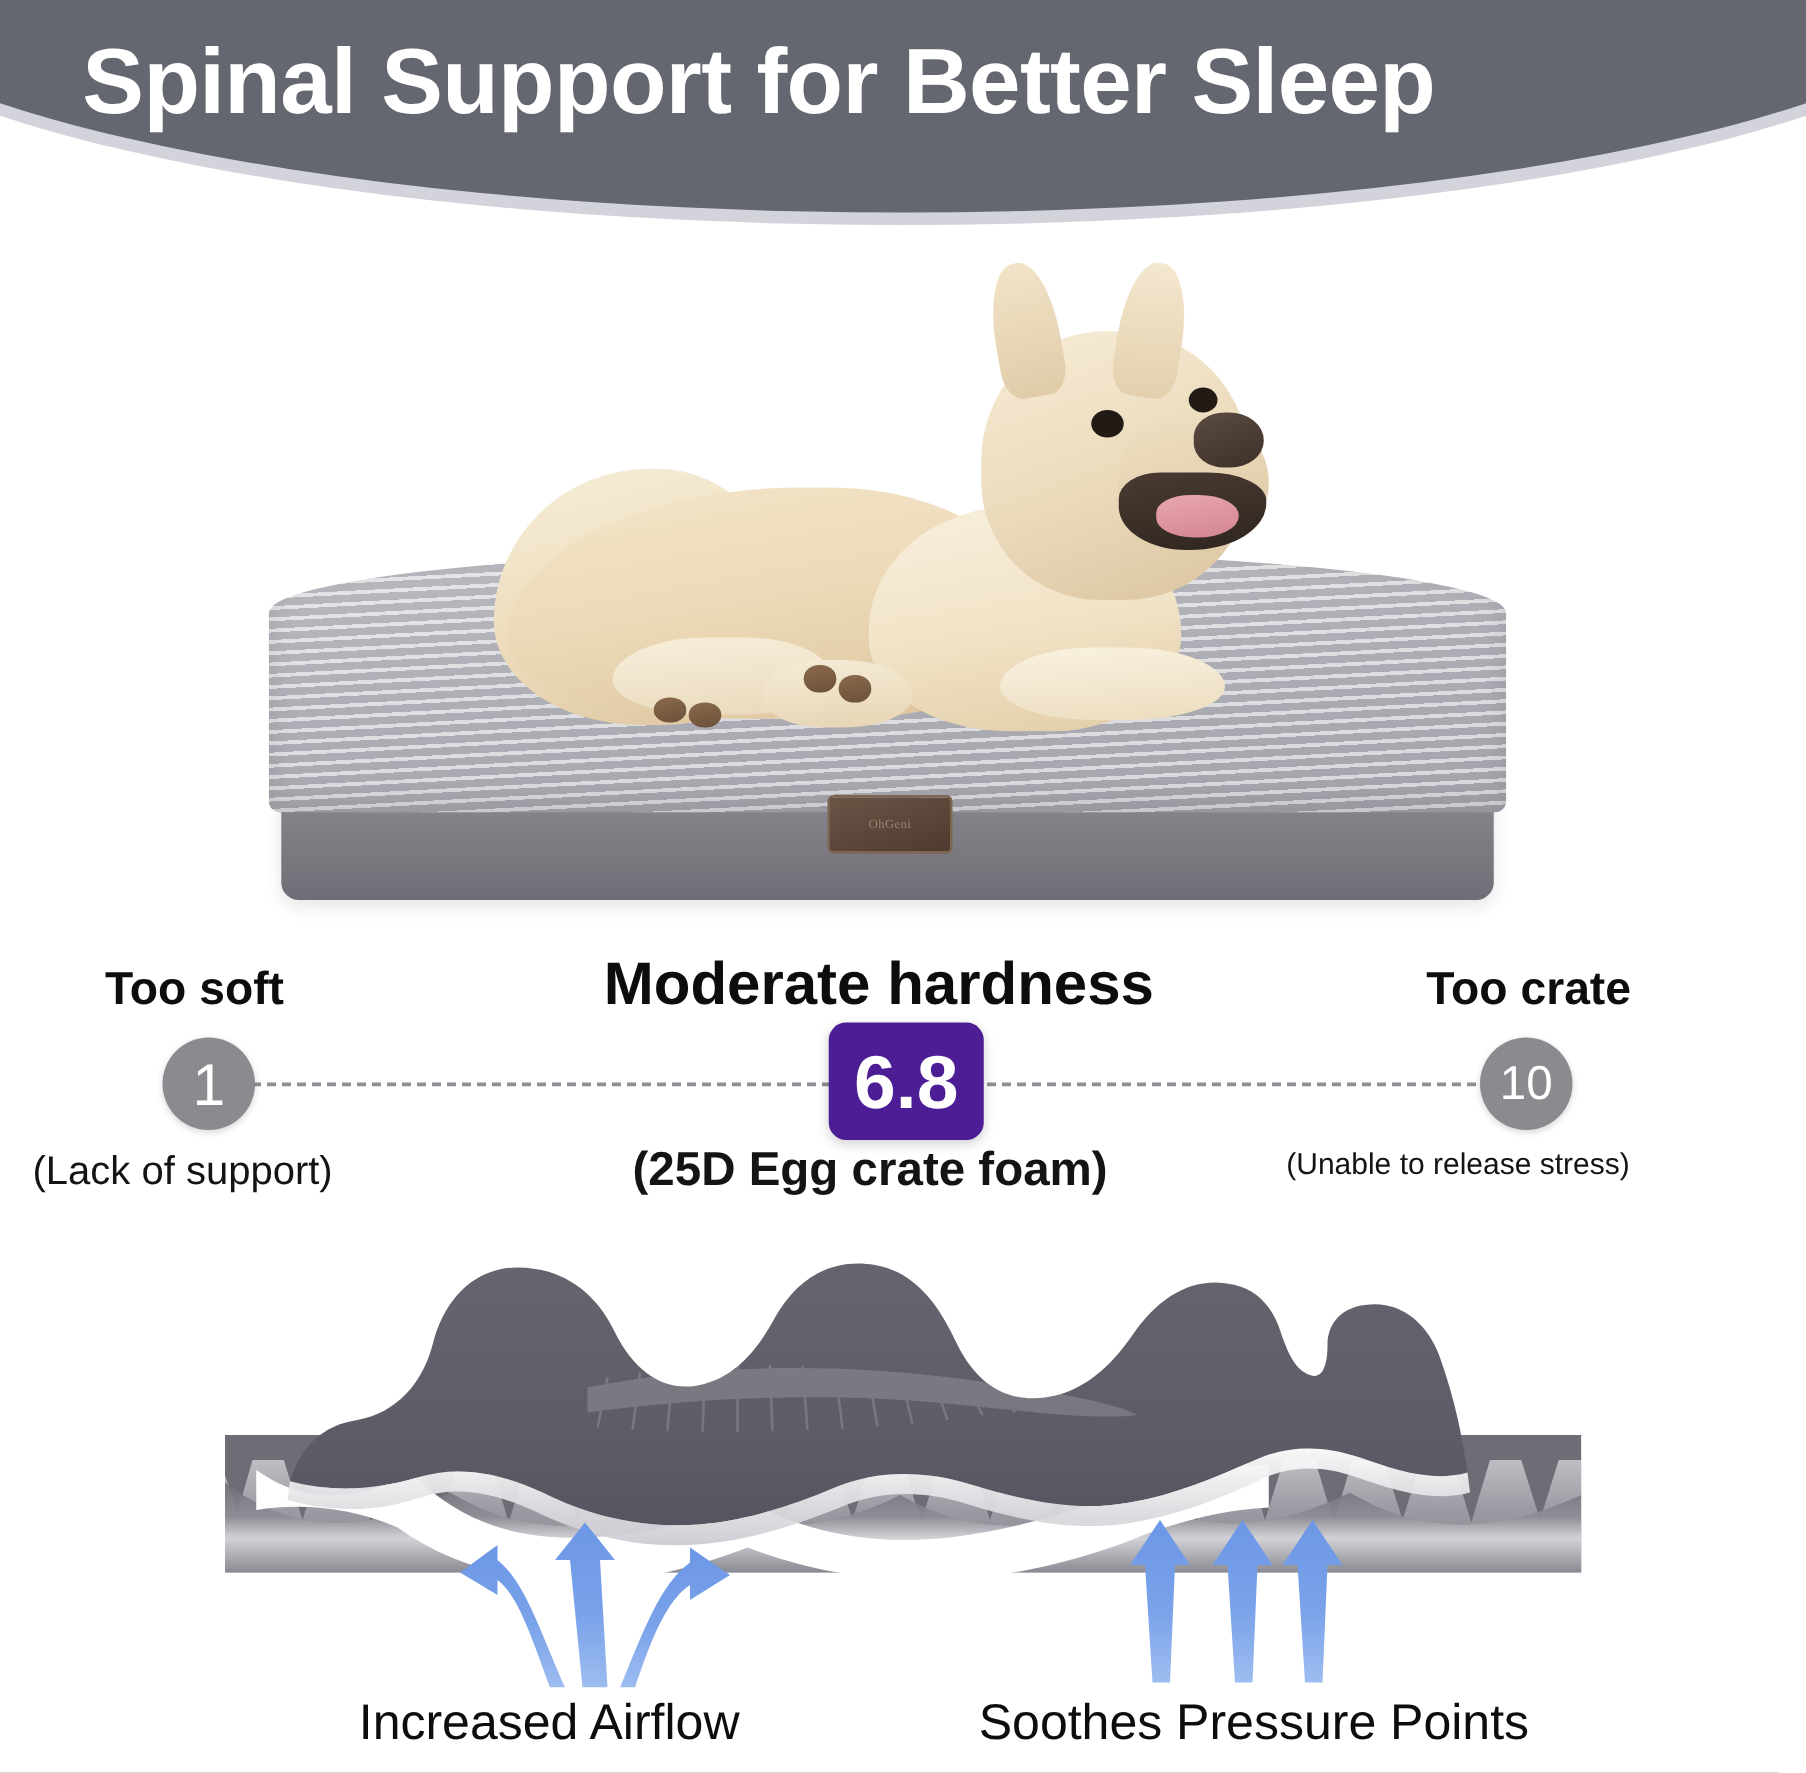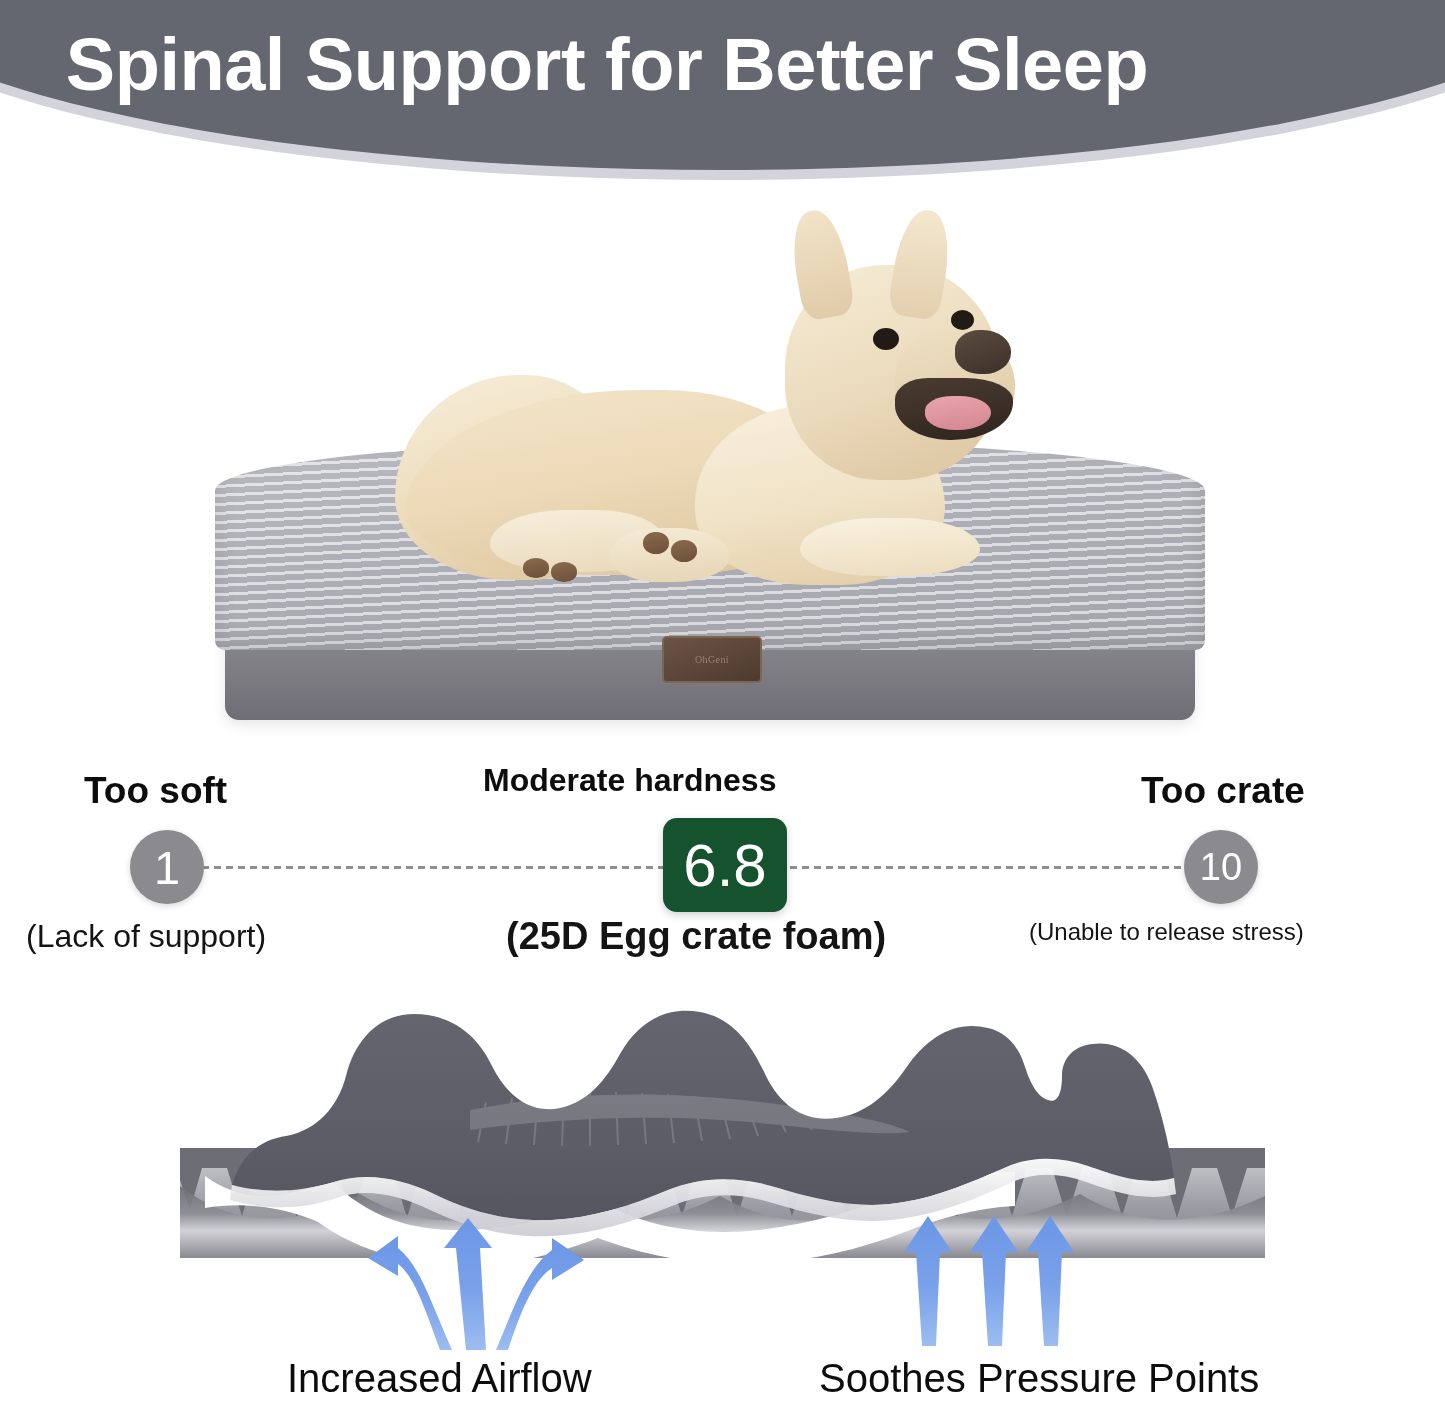--- a/index.html
+++ b/index.html
@@ -249,21 +249,21 @@
     height: 210px;
   }
   .scale-label {
     position: absolute;
     font-weight: bold;
     color: #0d0d0d;
     white-space: nowrap;
     line-height: 1;
   }
   .label-soft   { left: 84px;  top: 10px; font-size: 37px; }
-  .label-mid    { left: 483px; top: 2px;  font-size: 32px; }
+  .label-mid    { left: 483px; top: 2px;  font-size: 48px; }
   .label-hard   { left: 1141px;top: 10px; font-size: 37px; }
 
   .scale-line {
     position: absolute;
     left: 178px;
     top: 104px;
     width: 1070px;
     height: 3px;
     background-image: repeating-linear-gradient(90deg,
       #8e8e94 0px, #8e8e94 7px, rgba(255,255,255,0) 7px, rgba(255,255,255,0) 12px);
@@ -286,28 +286,28 @@
   }
   .dot-10 {
     left: 1184px; top: 68px;
     width: 74px; height: 74px;
     font-size: 38px;
   }
   .scale-badge {
     position: absolute;
     left: 663px; top: 56px;
     width: 124px; height: 94px;
-    background: #14532d;
+    background: #4c1d95;
     border-radius: 14px;
     display: flex;
     align-items: center;
     justify-content: center;
     color: #ffffff;
     font-size: 60px;
-    font-weight: normal;
+    font-weight: bold;
     box-shadow: 0 3px 9px rgba(0,0,0,0.18);
   }
   .scale-sub {
     position: absolute;
     color: #141414;
     white-space: nowrap;
     line-height: 1;
   }
   .sub-soft {
     left: 26px; top: 158px;
@@ -333,21 +333,21 @@
   .diagram svg { display: block; }
   .diagram-caption {
     position: absolute;
     color: #0d0d0d;
     font-size: 40px;
     font-weight: normal;
     white-space: nowrap;
     line-height: 1;
   }
   .cap-airflow  { left: 287px; top: 378px; }
-  .cap-pressure { left: 783px; top: 378px; margin-left: 36px; }
+  .cap-pressure { left: 783px; top: 378px; }
 </style>
 </head>
 <body>
 
 <div class="header-wrap">
   <div class="header-shadow-curve"></div>
   <div class="header-banner"></div>
   <div class="header-title">Spinal Support for Better Sleep</div>
 </div>
 

